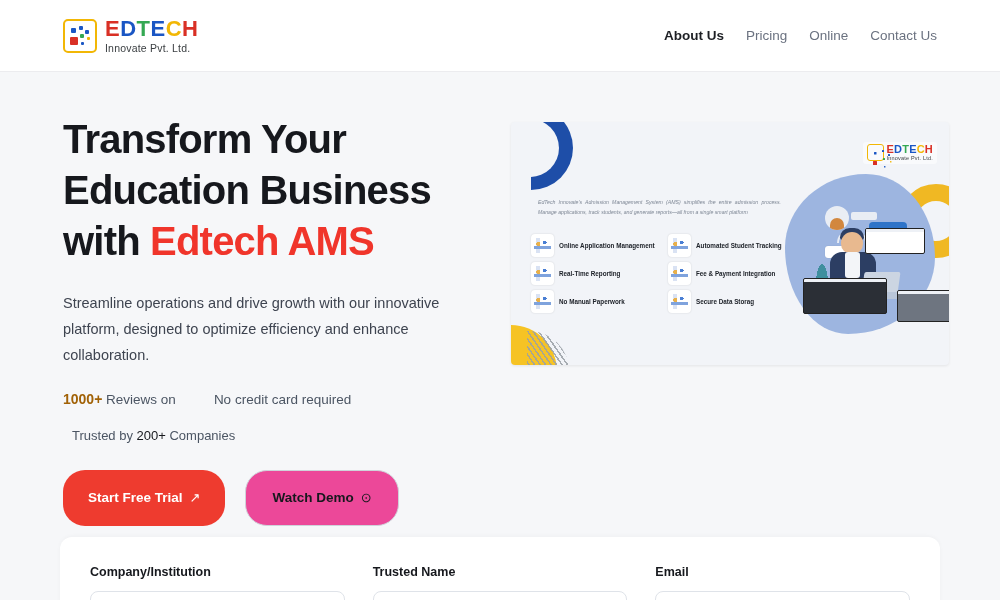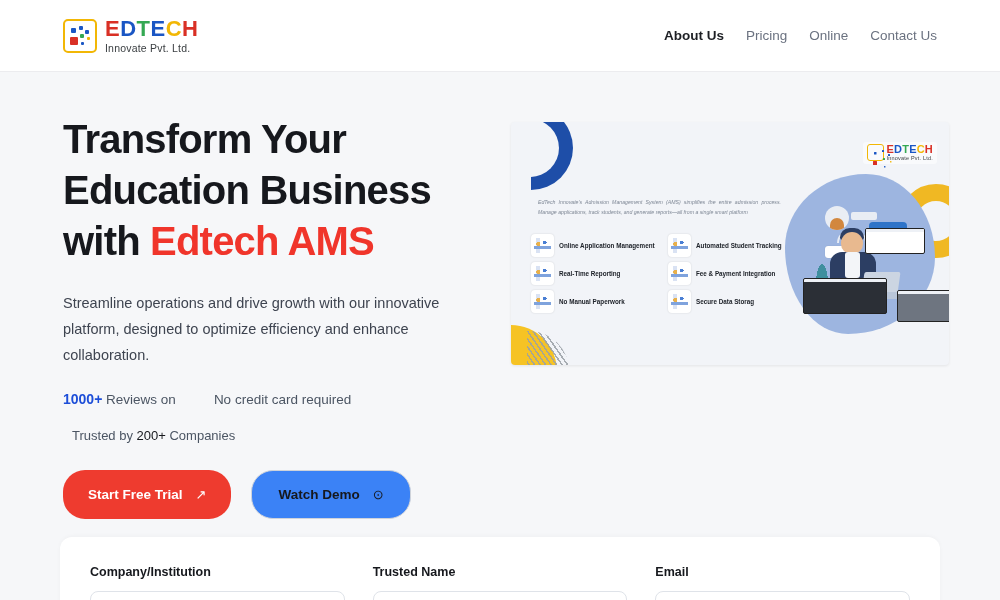--- a/index.html
+++ b/index.html
@@ -83,52 +83,52 @@
     color: #3e4450;
     max-width: 382px;
   }
 
   .stats-row {
     margin-top: 22px;
     display: flex;
     align-items: baseline;
   }
   .stat-reviews { font-size: 13.5px; color: #4b5563; }
-  .stat-reviews b { color: #1d4ed8; font-weight: 700; font-size: 14px; }
+  .stat-reviews b { color: #a16207; font-weight: 700; font-size: 14px; }
   .stat-nocard { font-size: 13.5px; color: #4b5563; margin-left: 38px; }
 
   .trusted {
     margin-top: 21px;
     margin-left: 9px;
     font-size: 13px;
     color: #4b5563;
   }
   .trusted b { color: #16181d; font-weight: 400; }
 
   .cta-row { margin-top: 27px; display: flex; align-items: center; gap: 20px; }
   .btn {
-    height: 49px;
+    height: 56px;
     border-radius: 22px;
     display: inline-flex;
     align-items: center;
     justify-content: center;
-    gap: 13px;
+    gap: 7px;
     font-size: 13.5px;
     font-weight: 700;
     cursor: pointer;
     border: none;
     font-family: inherit;
   }
   .btn-primary {
     background: #ee3b2f;
     color: #ffffff;
     padding: 0 25px;
   }
   .btn-secondary {
-    background: #3b82f6;
+    background: #ec4899;
     color: #16181d;
     border: 1px solid #cfd3da;
     padding: 0 26px;
   }
   .btn .gl { font-size: 13px; font-weight: 400; }
 
   
   .hero-right { flex: 1; padding-top: 8px; }
   .banner {
     position: relative;

